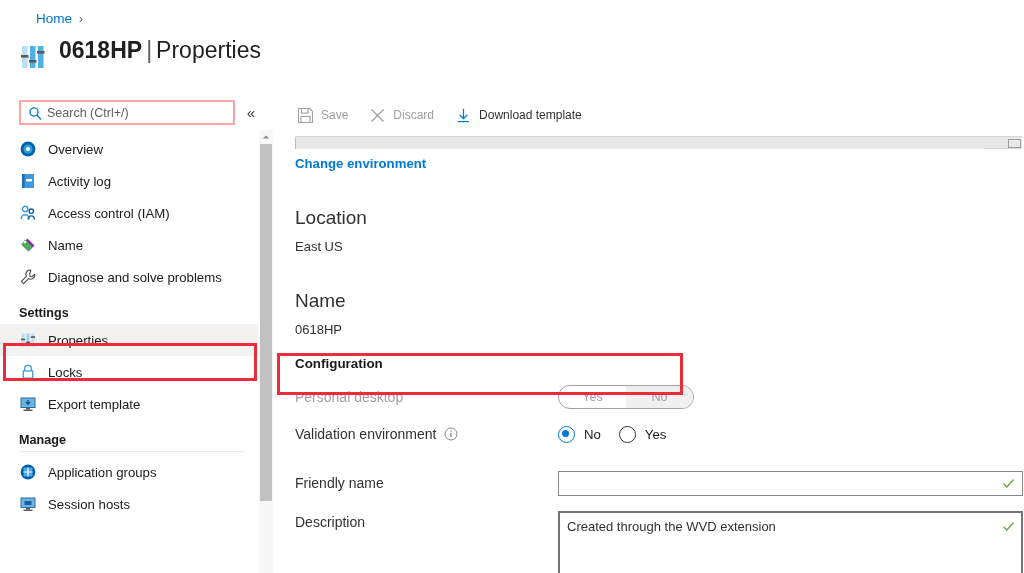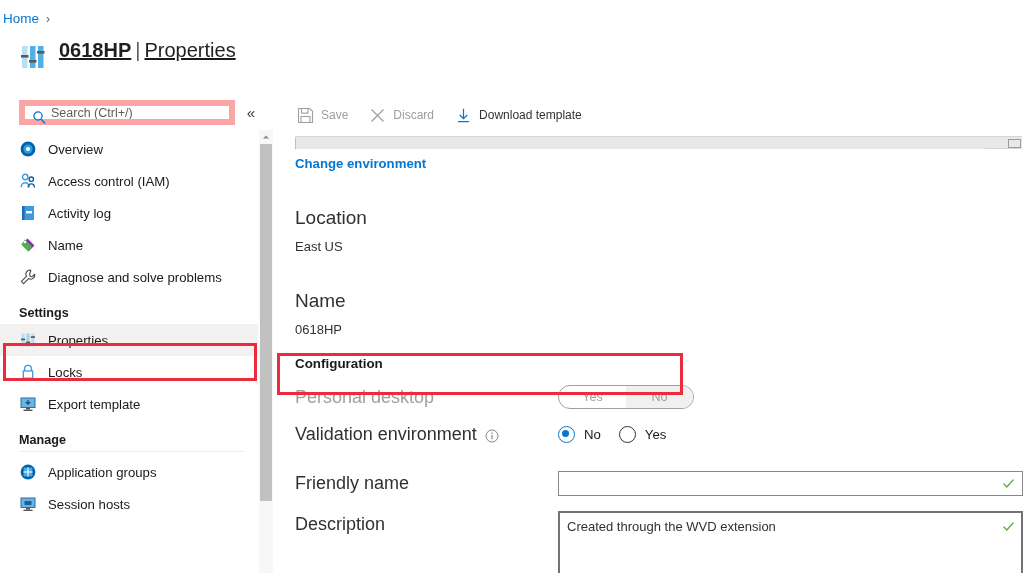--- a/index.html
+++ b/index.html
@@ -7,40 +7,40 @@
     width: 1024px; height: 573px;
     background: #ffffff;
     font-family: "Liberation Sans", sans-serif;
     font-size: 13px;
     color: #1b1a19;
     overflow: hidden;
   }
   #app { position: relative; width: 1024px; height: 573px; }
 
   
-  .breadcrumb { position: absolute; left: 3px; top: 11px; font-size: 13.5px; }
+  .breadcrumb { position: absolute; left: 36px; top: 11px; font-size: 13.5px; }
   .breadcrumb .crumb-link { color: #0078d4; cursor: pointer; }
   .breadcrumb .crumb-sep { color: #605e5c; margin-left: 7px; font-size: 12px; }
 
   
   .page-head { position: absolute; left: 18px; top: 36px; display: flex; align-items: flex-start; }
   .title-icon { width: 30px; height: 30px; margin-right: 11px; margin-top: 6px; position: relative; }
   .title-texts { display: flex; flex-direction: column; }
-  .title-line { font-size: 20px; line-height: 28px; white-space: nowrap; text-decoration: underline; }
+  .title-line { font-size: 23px; line-height: 28px; white-space: nowrap; }
   .title-line .t-bold { font-weight: bold; color: #201f1e; }
   .title-line .t-sep { color: #5c5c5c; font-weight: 300; margin: 0 4px; }
   .title-line .t-reg { color: #201f1e; font-weight: 400; }
   .title-sub { font-size: 12px; color: #605e5c; margin-top: 3px; }
 
   
   .leftnav { position: absolute; left: 0; top: 96px; width: 258px; height: 477px; background: #fff; }
   .search-row { display: flex; align-items: center; padding: 4px 0 0 19px; }
   .search-box {
     position: relative; width: 218px; height: 25px;
-    border: 6px solid #fca5a5; background: #fff; display: flex; align-items: center;
+    border: 2px solid #fca5a5; background: #fff; display: flex; align-items: center;
   }
   .search-glyph { position: absolute; left: 7px; top: 4px; width: 15px; height: 15px; }
   .search-input {
     border: none; outline: none; background: transparent;
     font-family: "Liberation Sans", sans-serif; font-size: 12.5px;
     color: #323130; padding-left: 26px; width: 100%; height: 100%;
   }
   .search-input::placeholder { color: #605e5c; opacity: 1; }
   .collapse-btn {
     margin-left: 9px; color: #323130; font-size: 15px; line-height: 1;
@@ -90,21 +90,21 @@
     margin: 7px 0 0 15px; font-size: 13.2px; font-weight: bold; color: #0078d4; cursor: pointer;
   }
 
   .form { margin: 14px 0 0 15px; }
   .fld-label { font-size: 19px; color: #323130; margin-top: 36px; }
   .fld-value { font-size: 13px; color: #323130; margin-top: 10px; }
   .fld-block { margin-bottom: 19px; }
   .section-title { font-size: 13.4px; font-weight: bold; color: #1b1a19; margin-top: 3px; margin-bottom: 11px; }
 
   .row { display: flex; align-items: center; height: 30px; position: relative; }
-  .row-label { width: 263px; font-size: 18px; color: #323130; display: flex; align-items: center; }
+  .row-label { width: 263px; font-size: 14px; color: #323130; display: flex; align-items: center; }
   .row-label.muted { color: #a19f9d; }
   .info-ico { width: 14px; height: 14px; margin-left: 8px; }
 
   
   .pill {
     width: 136px; height: 24px; border: 1px solid #a19f9d; border-radius: 13px;
     display: flex; overflow: hidden; background: #fff;
   }
   .pill-half {
     flex: 1; display: flex; align-items: center; justify-content: center;
@@ -191,38 +191,38 @@
             <circle cx="9" cy="9" r="4.6" fill="#2e9ce0"></circle>
             <circle cx="9" cy="9" r="2.1" fill="#ffffff"></circle>
           </svg>
         </span>
         <span class="nav-label">Overview</span>
       </div>
 
       <div class="nav-item">
         <span class="nav-ico">
           <svg width="18" height="18" viewBox="0 0 18 18">
+            <rect x="3" y="2" width="12" height="14" fill="#3d9ae0"></rect>
+            <rect x="3" y="2" width="2.6" height="14" fill="#1f6fb2"></rect>
+            <rect x="7" y="7" width="6" height="2.4" fill="#ffffff"></rect>
+          </svg>
+        </span>
+        <span class="nav-label">Activity log</span>
+      </div>
+
+      <div class="nav-item">
+        <span class="nav-ico">
+          <svg width="18" height="18" viewBox="0 0 18 18">
             <circle cx="6.2" cy="5" r="2.7" fill="none" stroke="#3d9ae0" stroke-width="1.4"></circle>
             <path d="M2.2 15.2c0-2.6 1.8-4.4 4-4.4s4 1.8 4 4.4" fill="none" stroke="#3d9ae0" stroke-width="1.4"></path>
             <circle cx="12.3" cy="7.2" r="2.2" fill="none" stroke="#0b5fa4" stroke-width="1.4"></circle>
             <path d="M9.2 15.5c0-2.1 1.4-3.6 3.1-3.6s3.1 1.5 3.1 3.6" fill="none" stroke="#0b5fa4" stroke-width="1.4"></path>
           </svg>
         </span>
         <span class="nav-label">Access control (IAM)</span>
-      </div>
-
-      <div class="nav-item">
-        <span class="nav-ico">
-          <svg width="18" height="18" viewBox="0 0 18 18">
-            <rect x="3" y="2" width="12" height="14" fill="#3d9ae0"></rect>
-            <rect x="3" y="2" width="2.6" height="14" fill="#1f6fb2"></rect>
-            <rect x="7" y="7" width="6" height="2.4" fill="#ffffff"></rect>
-          </svg>
-        </span>
-        <span class="nav-label">Activity log</span>
       </div>
 
       <div class="nav-item">
         <span class="nav-ico">
           <svg width="18" height="18" viewBox="0 0 18 18">
             <path d="M8.5 2.5 L15.5 9.5 L9.5 15.5 L2.5 8.5 Z" fill="#8b2fb0"></path>
             <path d="M6 3.4 L13 10.4 L9.5 15.5 L2.5 8.5 Z" fill="#4caf50"></path>
             <circle cx="6" cy="6" r="1.3" fill="#ffffff"></circle>
           </svg>
         </span>

